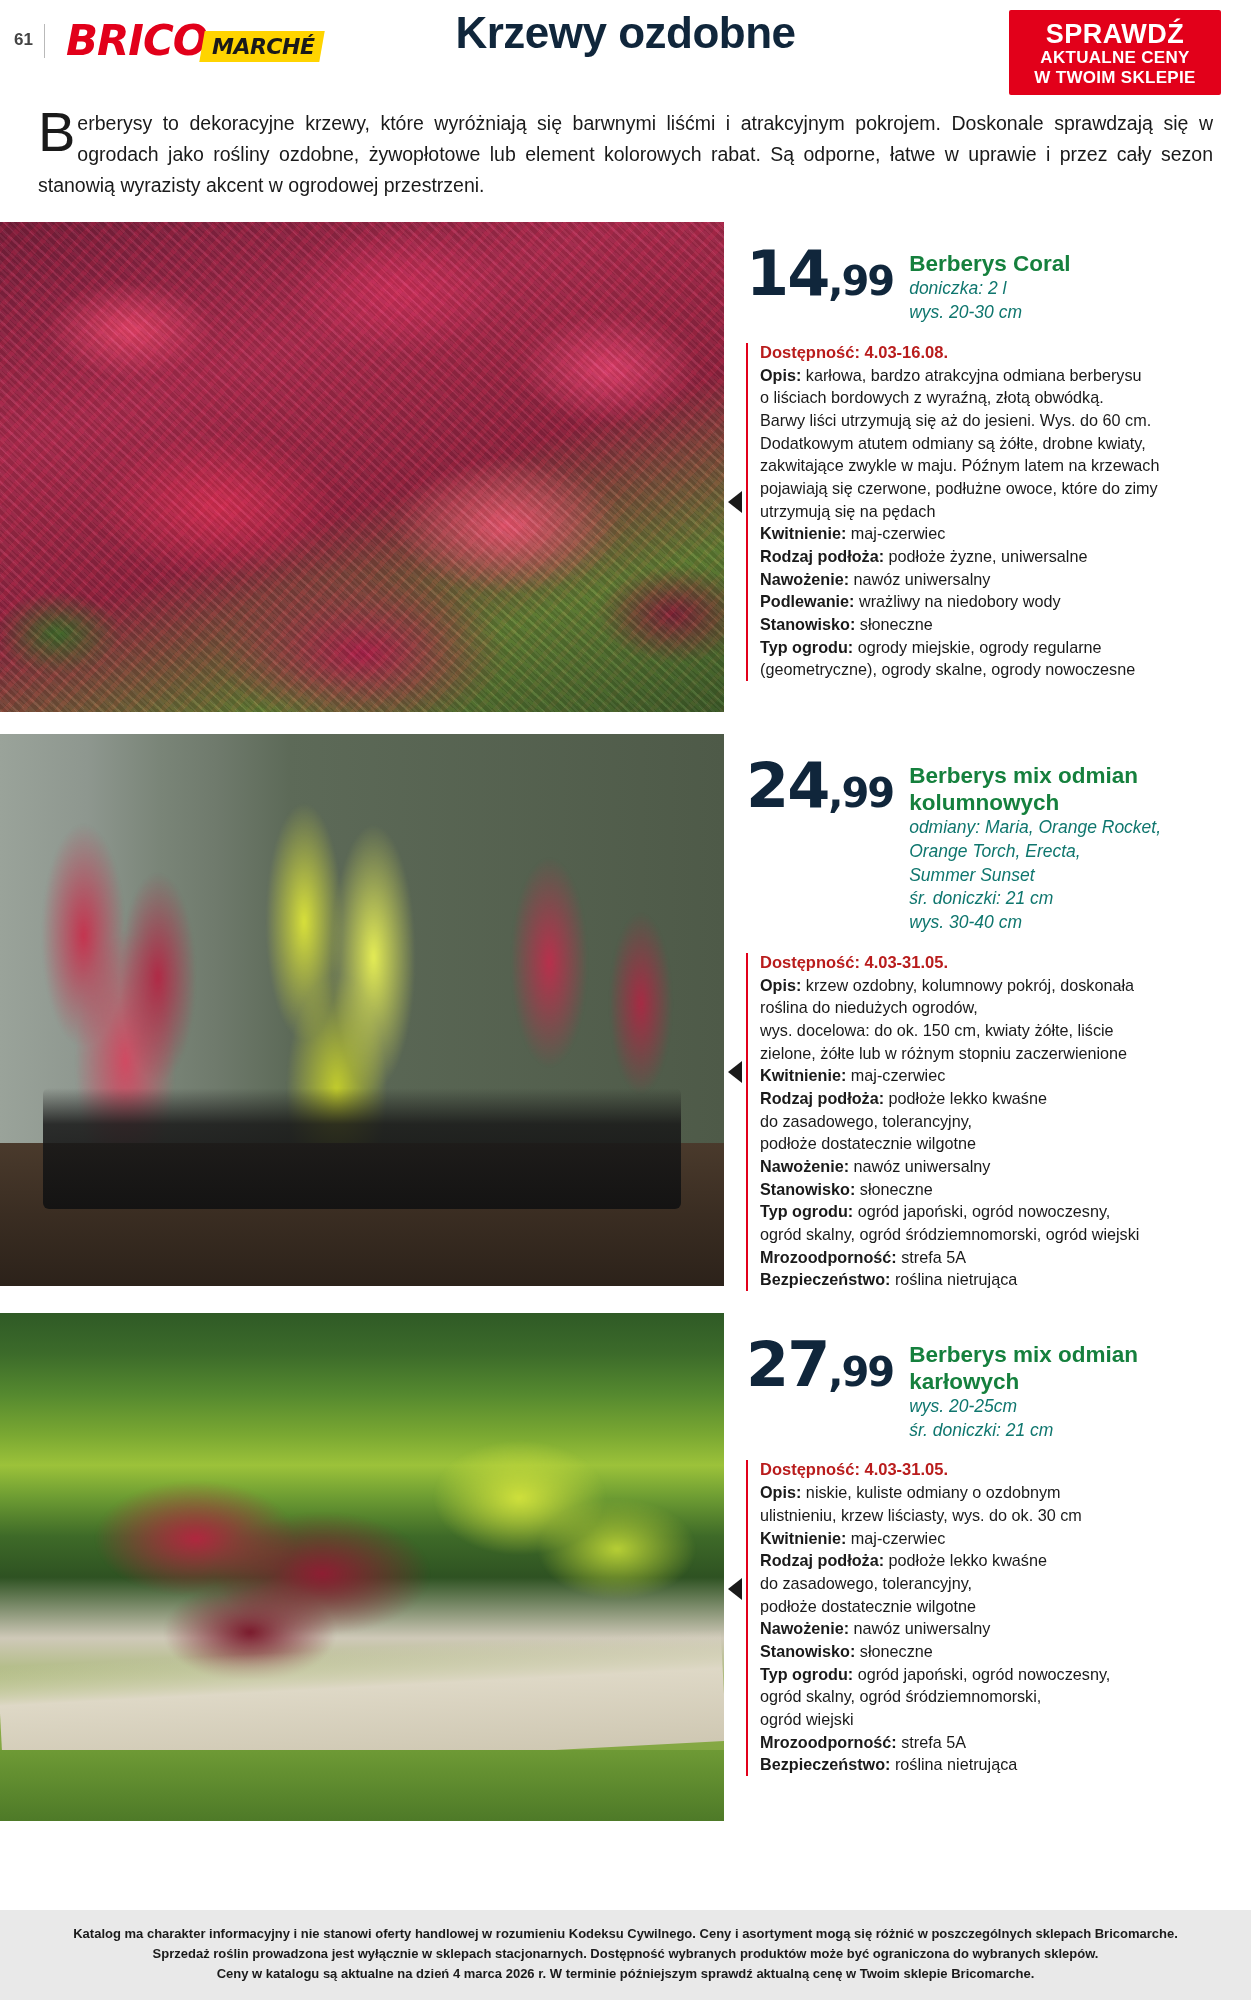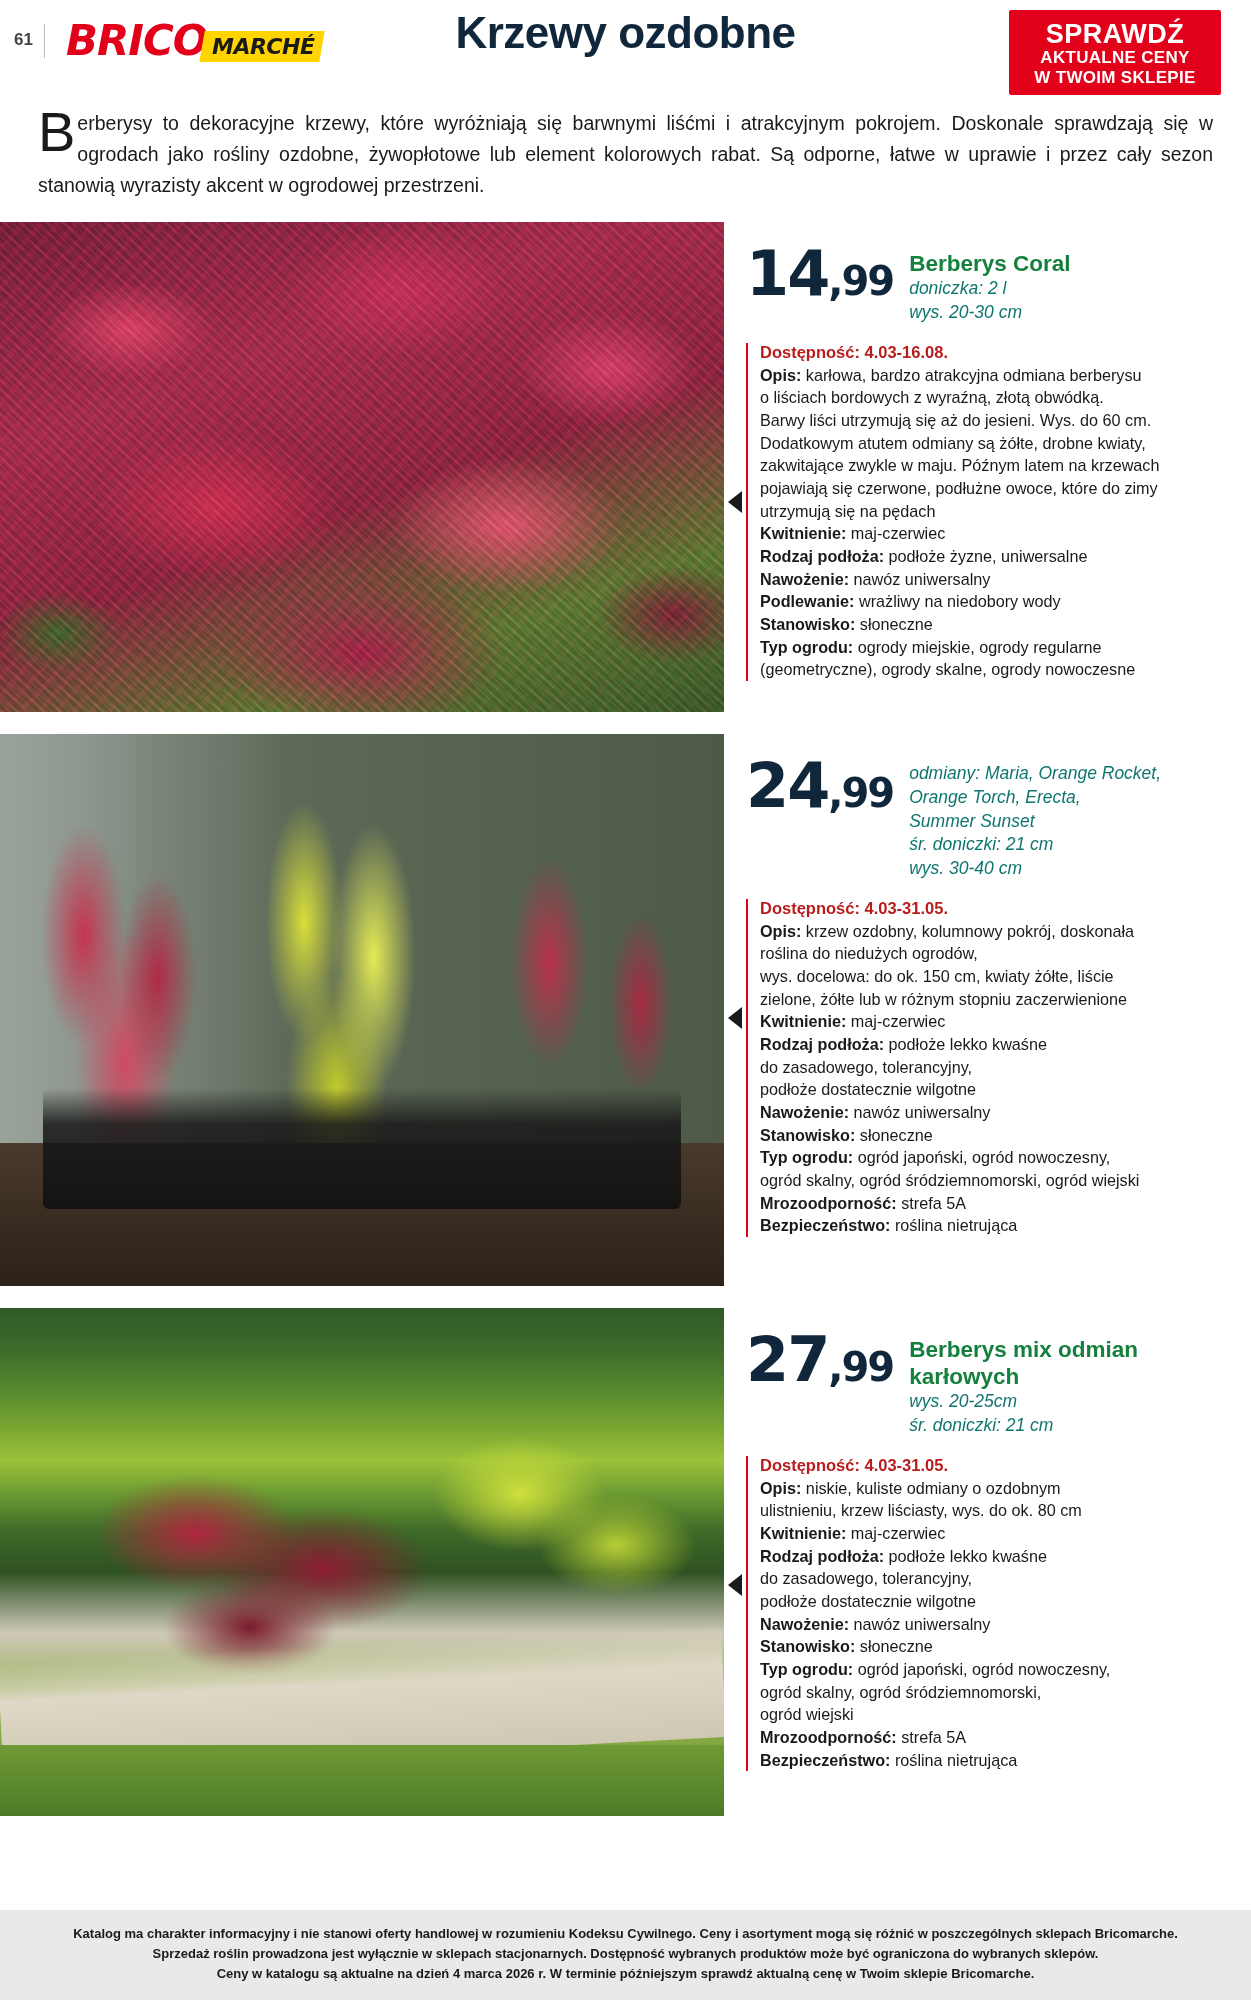--- a/index.html
+++ b/index.html
@@ -380,20 +380,21 @@
       <div class="ph2-red2"></div>
       <div class="ph2-soil"></div>
       <div class="ph2-pots"></div>
     </div>
     <div class="info">
       <div class="price-row">
         <div class="price">
           <span class="int">24</span><span class="comma">,</span><span class="dec">99</span>
         </div>
         <div class="names">
+          <div class="prod-name">Berberys mix odmian kolumnowych</div>
           <div class="prod-sub">odmiany: Maria, Orange Rocket,</div>
           <div class="prod-sub">Orange Torch, Erecta,</div>
           <div class="prod-sub">Summer Sunset</div>
           <div class="prod-sub">śr. doniczki: 21 cm</div>
           <div class="prod-sub">wys. 30-40 cm</div>
         </div>
       </div>
       <div class="desc-box">
         <div class="arrow" style="top:108px"></div>
         <div class="avail">Dostępność: 4.03-31.05.</div>
@@ -432,21 +433,21 @@
         <div class="names">
           <div class="prod-name">Berberys mix odmian karłowych</div>
           <div class="prod-sub">wys. 20-25cm</div>
           <div class="prod-sub">śr. doniczki: 21 cm</div>
         </div>
       </div>
       <div class="desc-box">
         <div class="arrow" style="top:118px"></div>
         <div class="avail">Dostępność: 4.03-31.05.</div>
         <div class="desc-line"><b>Opis:</b><span> niskie, kuliste odmiany o ozdobnym</span></div>
-        <div class="desc-line"><span>ulistnieniu, krzew liściasty, wys. do ok. 80 cm</span></div>
+        <div class="desc-line"><span>ulistnieniu, krzew liściasty, wys. do ok. 30 cm</span></div>
         <div class="desc-line"><b>Kwitnienie:</b><span> maj-czerwiec</span></div>
         <div class="desc-line"><b>Rodzaj podłoża:</b><span> podłoże lekko kwaśne</span></div>
         <div class="desc-line"><span>do zasadowego, tolerancyjny,</span></div>
         <div class="desc-line"><span>podłoże dostatecznie wilgotne</span></div>
         <div class="desc-line"><b>Nawożenie:</b><span> nawóz uniwersalny</span></div>
         <div class="desc-line"><b>Stanowisko:</b><span> słoneczne</span></div>
         <div class="desc-line"><b>Typ ogrodu:</b><span> ogród japoński, ogród nowoczesny,</span></div>
         <div class="desc-line"><span>ogród skalny, ogród śródziemnomorski,</span></div>
         <div class="desc-line"><span>ogród wiejski</span></div>
         <div class="desc-line"><b>Mrozoodporność:</b><span> strefa 5A</span></div>

